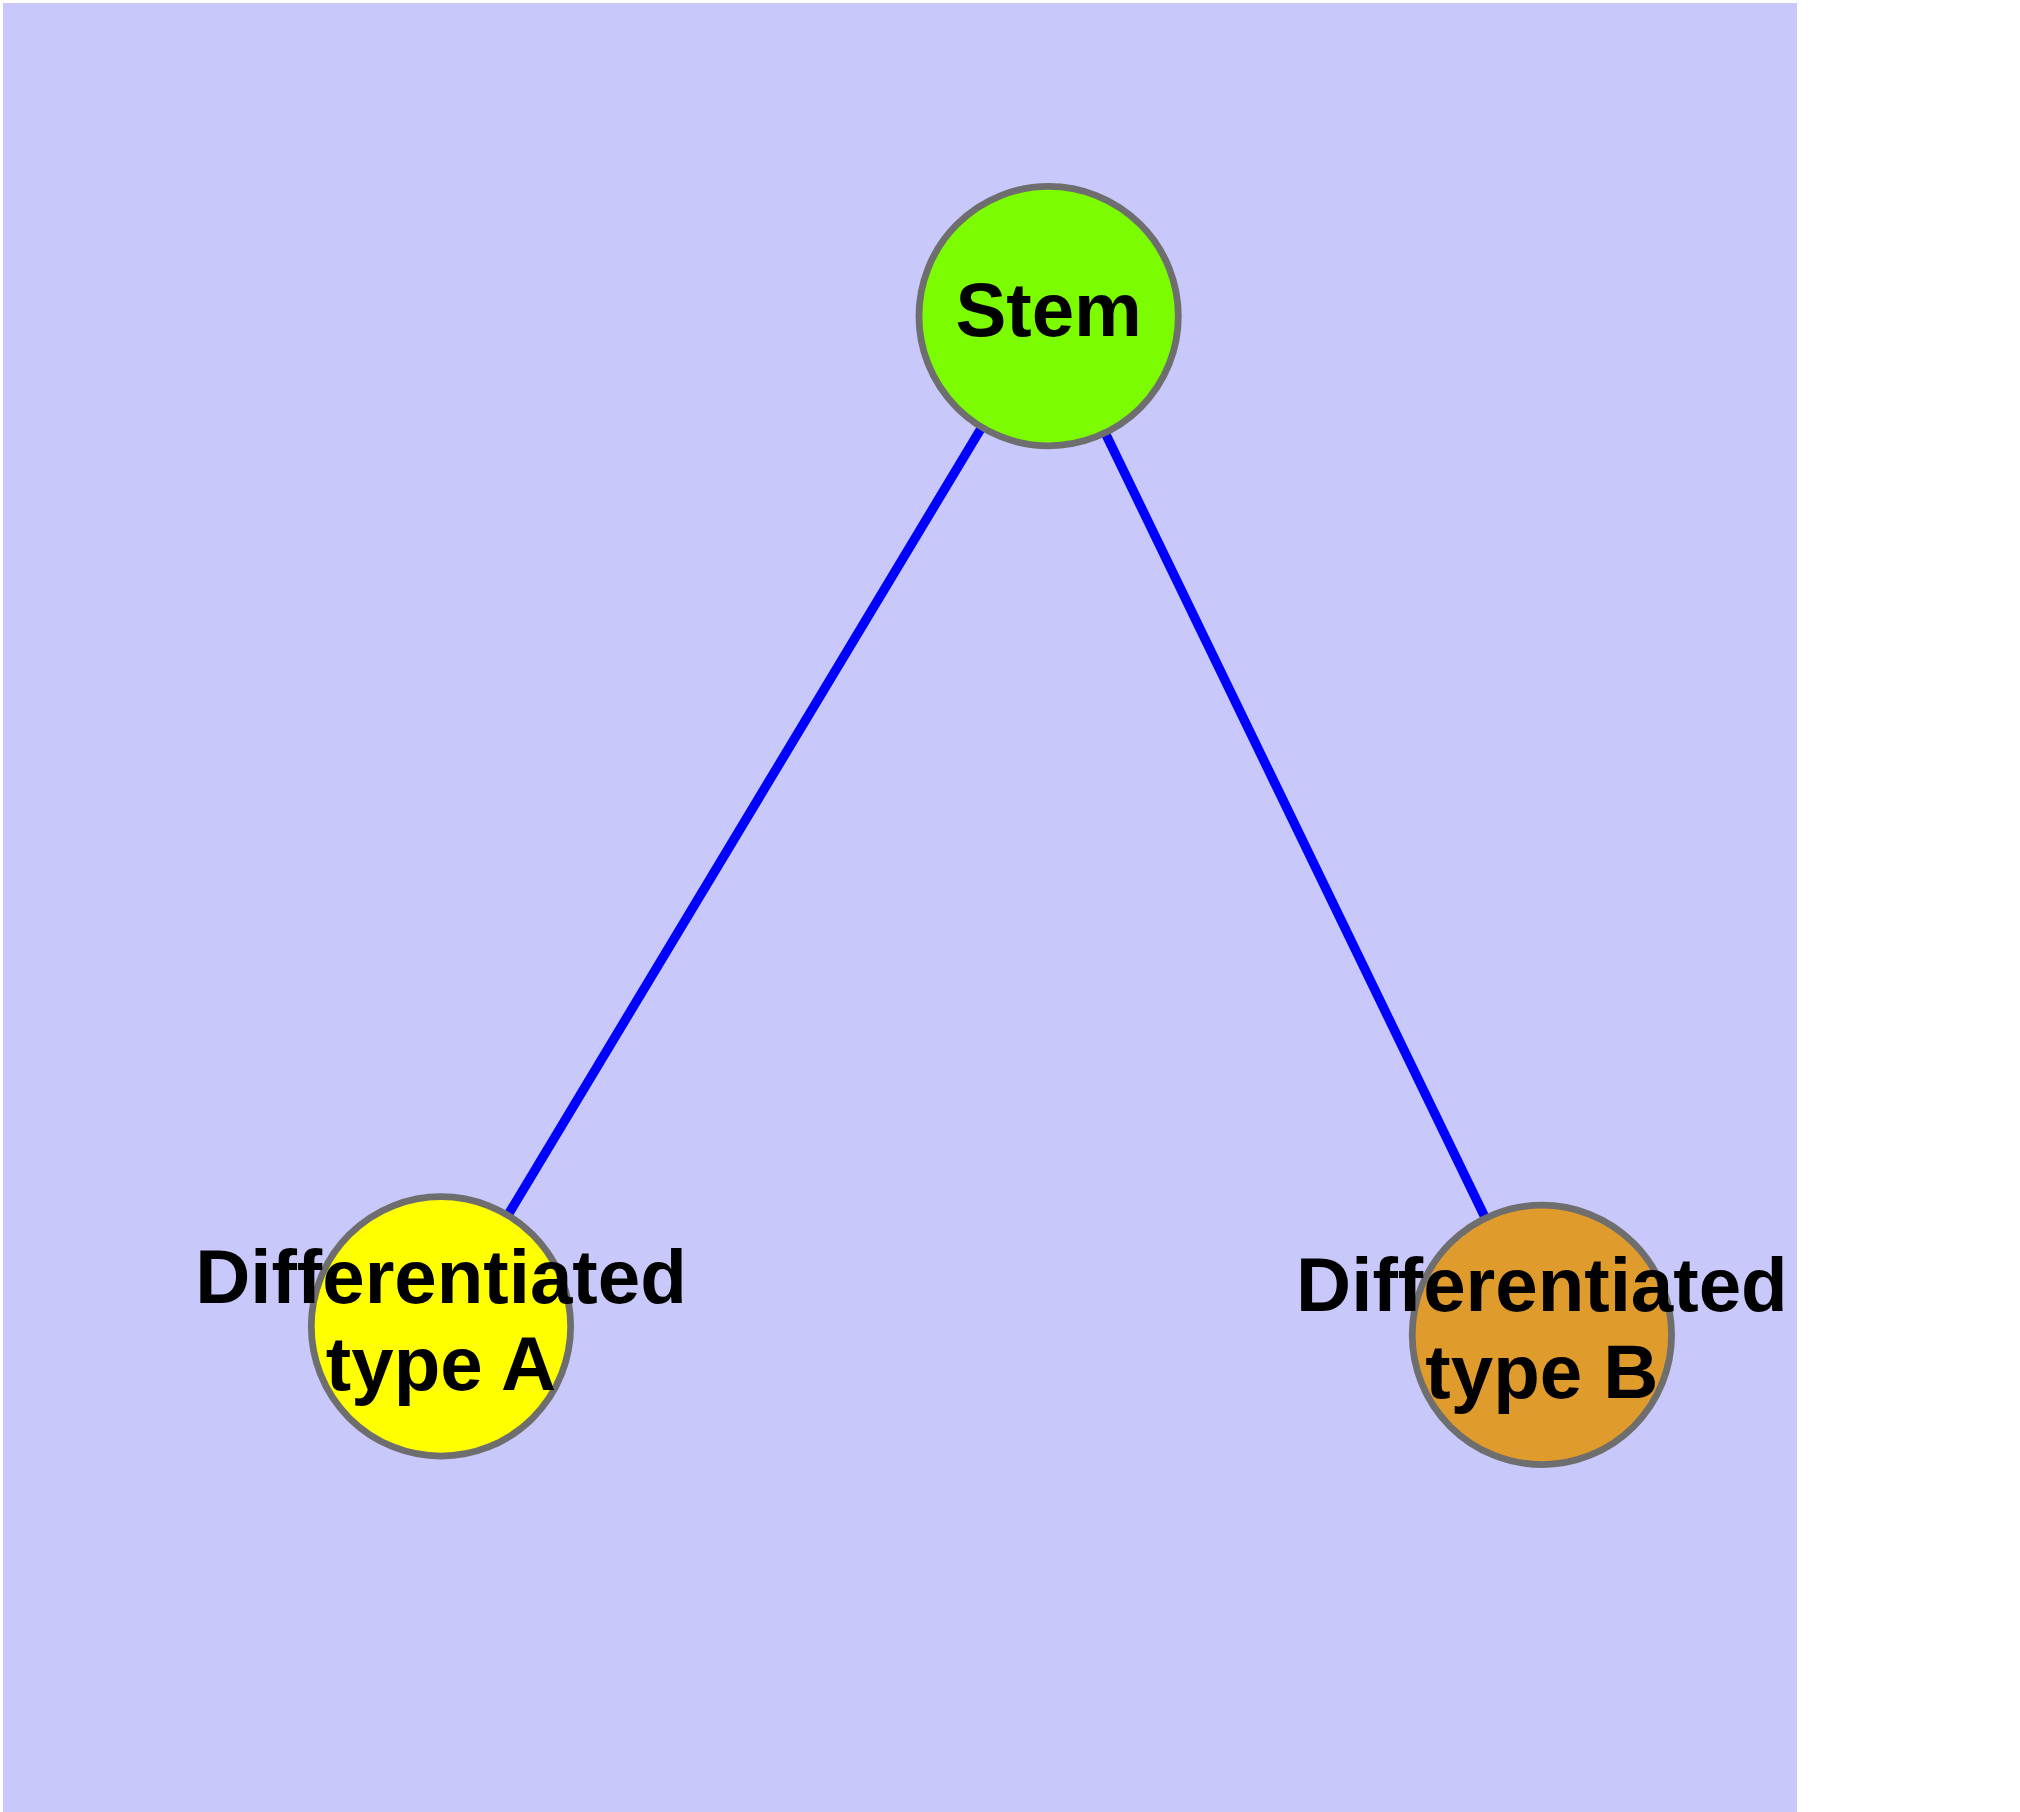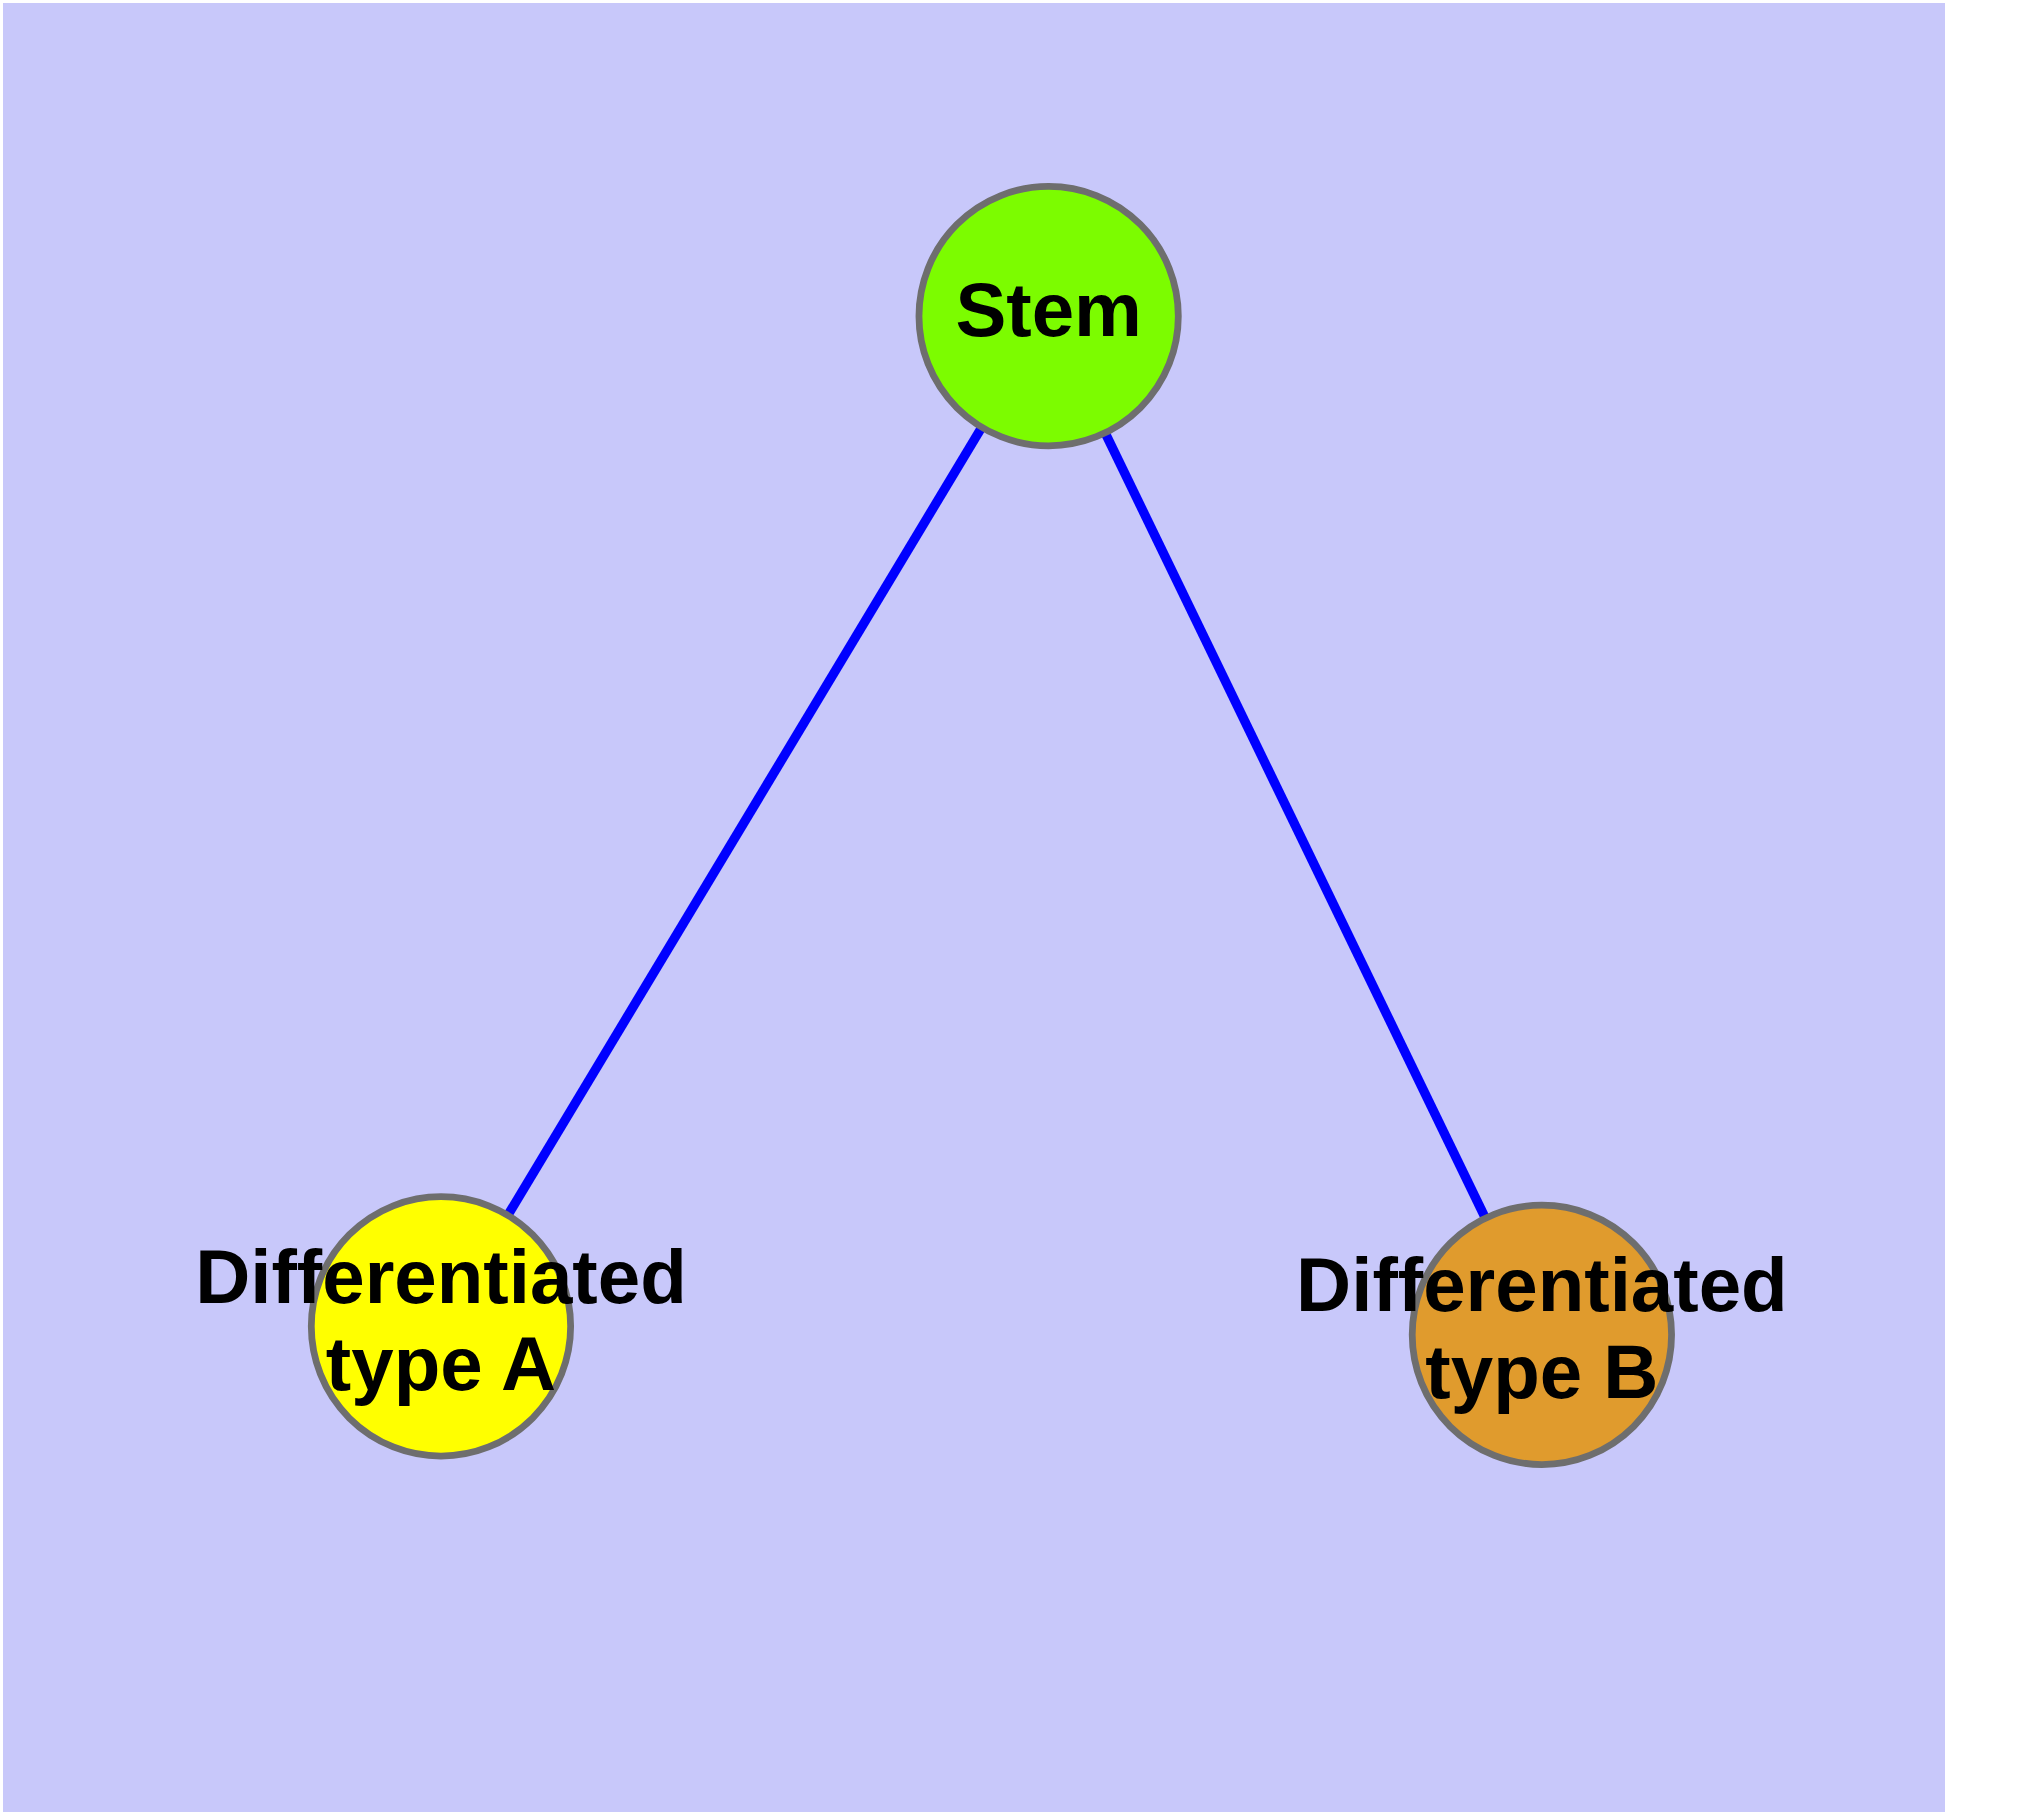--- a/index.html
+++ b/index.html
@@ -3,21 +3,21 @@
 <meta charset="utf-8">
 <title>Cell Differentiation Graph</title>
 <style>
   html, body {
     margin: 0;
     padding: 0;
     background: #ffffff;
   }
   #canvas {
     position: relative;
-    width: 1945px;
+    width: 1797px;
     height: 1812px;
     background: #ffffff;
     overflow: hidden;
     font-family: "Liberation Sans", sans-serif;
   }
   #plot-area {
     position: absolute;
     left: 3.4px;
     top: 3.4px;
     width: 2017px;

